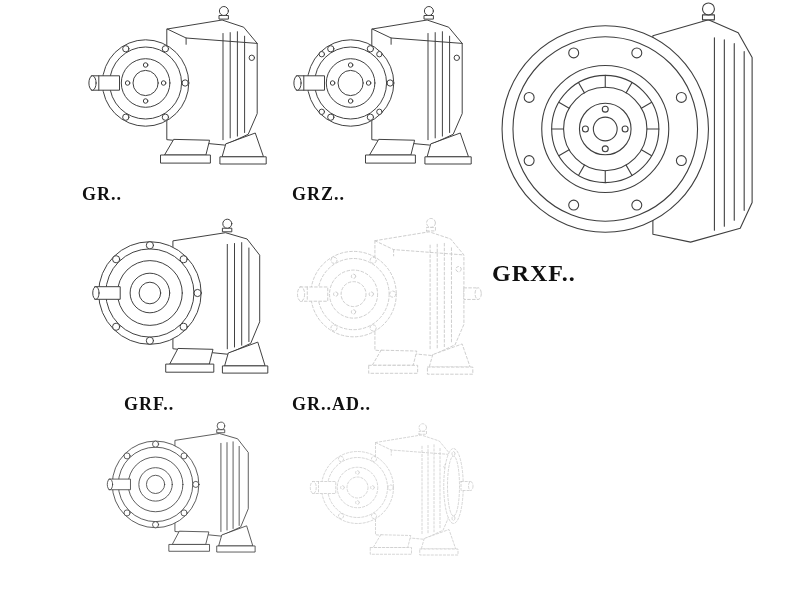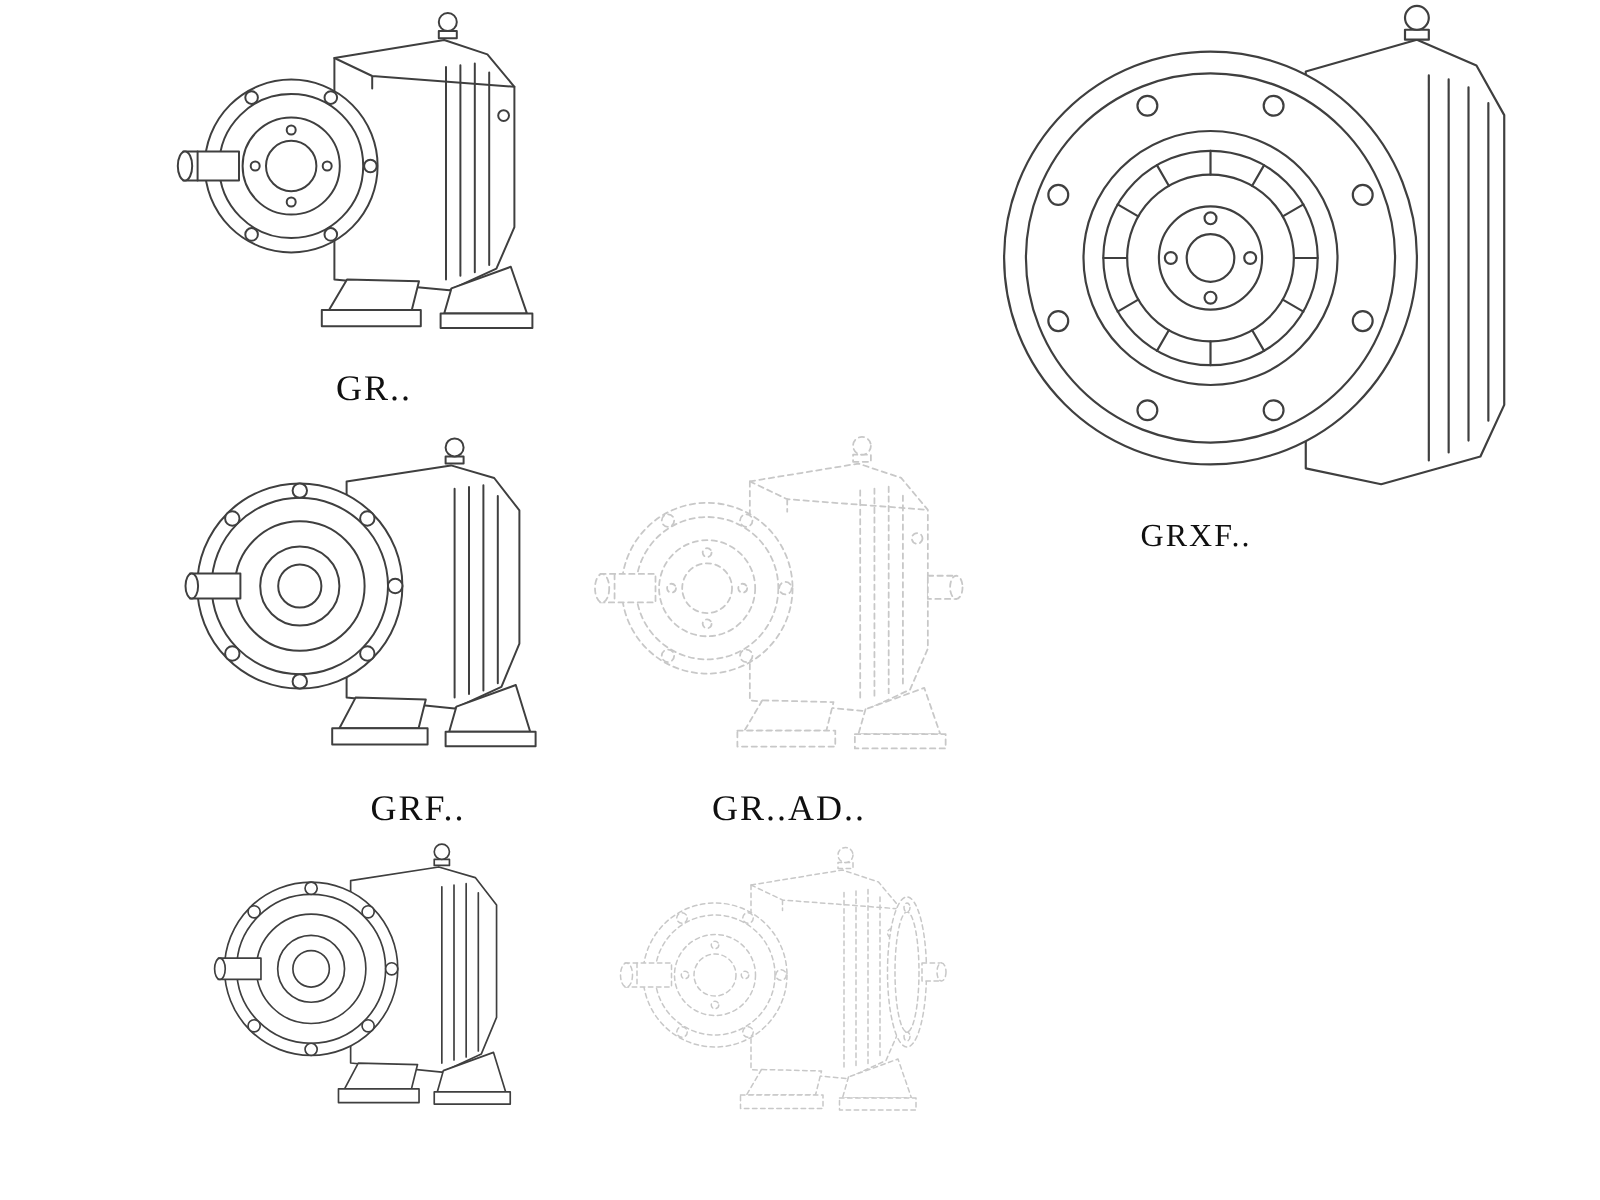--- a/index.html
+++ b/index.html
@@ -3,23 +3,23 @@
 <meta charset="utf-8">
 <style>
   *{margin:0;padding:0;box-sizing:border-box}
   html,body{width:800px;height:600px;background:#fff}
   .page{position:relative;width:800px;height:600px;background:#fff;overflow:hidden;
         font-family:"Liberation Serif",serif}
   .fig{position:absolute;display:flex;flex-direction:column;align-items:center}
   .art{display:block;fill:none;stroke:var(--ink,#3f3f3f);stroke-width:1.1;
        stroke-linejoin:round;stroke-linecap:round}
   .art.faded{stroke:var(--faded,#c8c8c8);stroke-width:1;stroke-dasharray:3 2.4}
-  .cap{font-weight:normal;font-size:18px;letter-spacing:1px;color:var(--label,#101010);
-       margin-top:2px;text-align:center;width:100%}
-  .cap.big{font-size:16px}
+  .cap{font-weight:bold;font-size:18px;letter-spacing:1px;color:var(--label,#101010);
+       margin-top:2px;width:100%}
+  .cap.big{font-size:24px}
   .cap.shift-l{padding-right:80px}
   .cap.shift-r{padding-left:40px}
   .defs{position:absolute;width:0;height:0;overflow:hidden}
 </style>
 </head>
 <body>
 
 <div class="page">
 
   <svg class="defs" aria-hidden="true">
@@ -130,20 +130,32 @@
     </defs>
   </svg>
 
   <div class="fig" style="left:82px;top:2px;width:210px">
     <svg class="art" viewBox="0 0 220 200" width="200" height="180">
         <use href="#g-foot"></use>
       </svg>
     <div class="cap">GR..</div>
   </div>
 
+  <div class="fig" style="left:292px;top:2px;width:200px">
+    <svg class="art" viewBox="0 0 220 200" width="200" height="180">
+      <use href="#g-foot"></use>
+      <g>
+        <circle cx="32" cy="58" r="3" fill="#fff"></circle>
+        <circle cx="96" cy="58" r="3" fill="#fff"></circle>
+        <circle cx="32" cy="122" r="3" fill="#fff"></circle>
+        <circle cx="96" cy="122" r="3" fill="#fff"></circle>
+      </g>
+    </svg>
+    <div class="cap">GRZ..</div>
+  </div>
 
   <div class="fig" style="left:492px;top:0;width:292px">
     <svg class="art" viewBox="0 0 290 260" width="290" height="258">
         <use href="#g-grxf"></use>
       </svg>
     <div class="cap big shift-l">GRXF..</div>
   </div>
 
   <div class="fig" style="left:292px;top:214px;width:205px">
     <svg class="art faded" viewBox="0 0 220 200" width="205" height="178">

